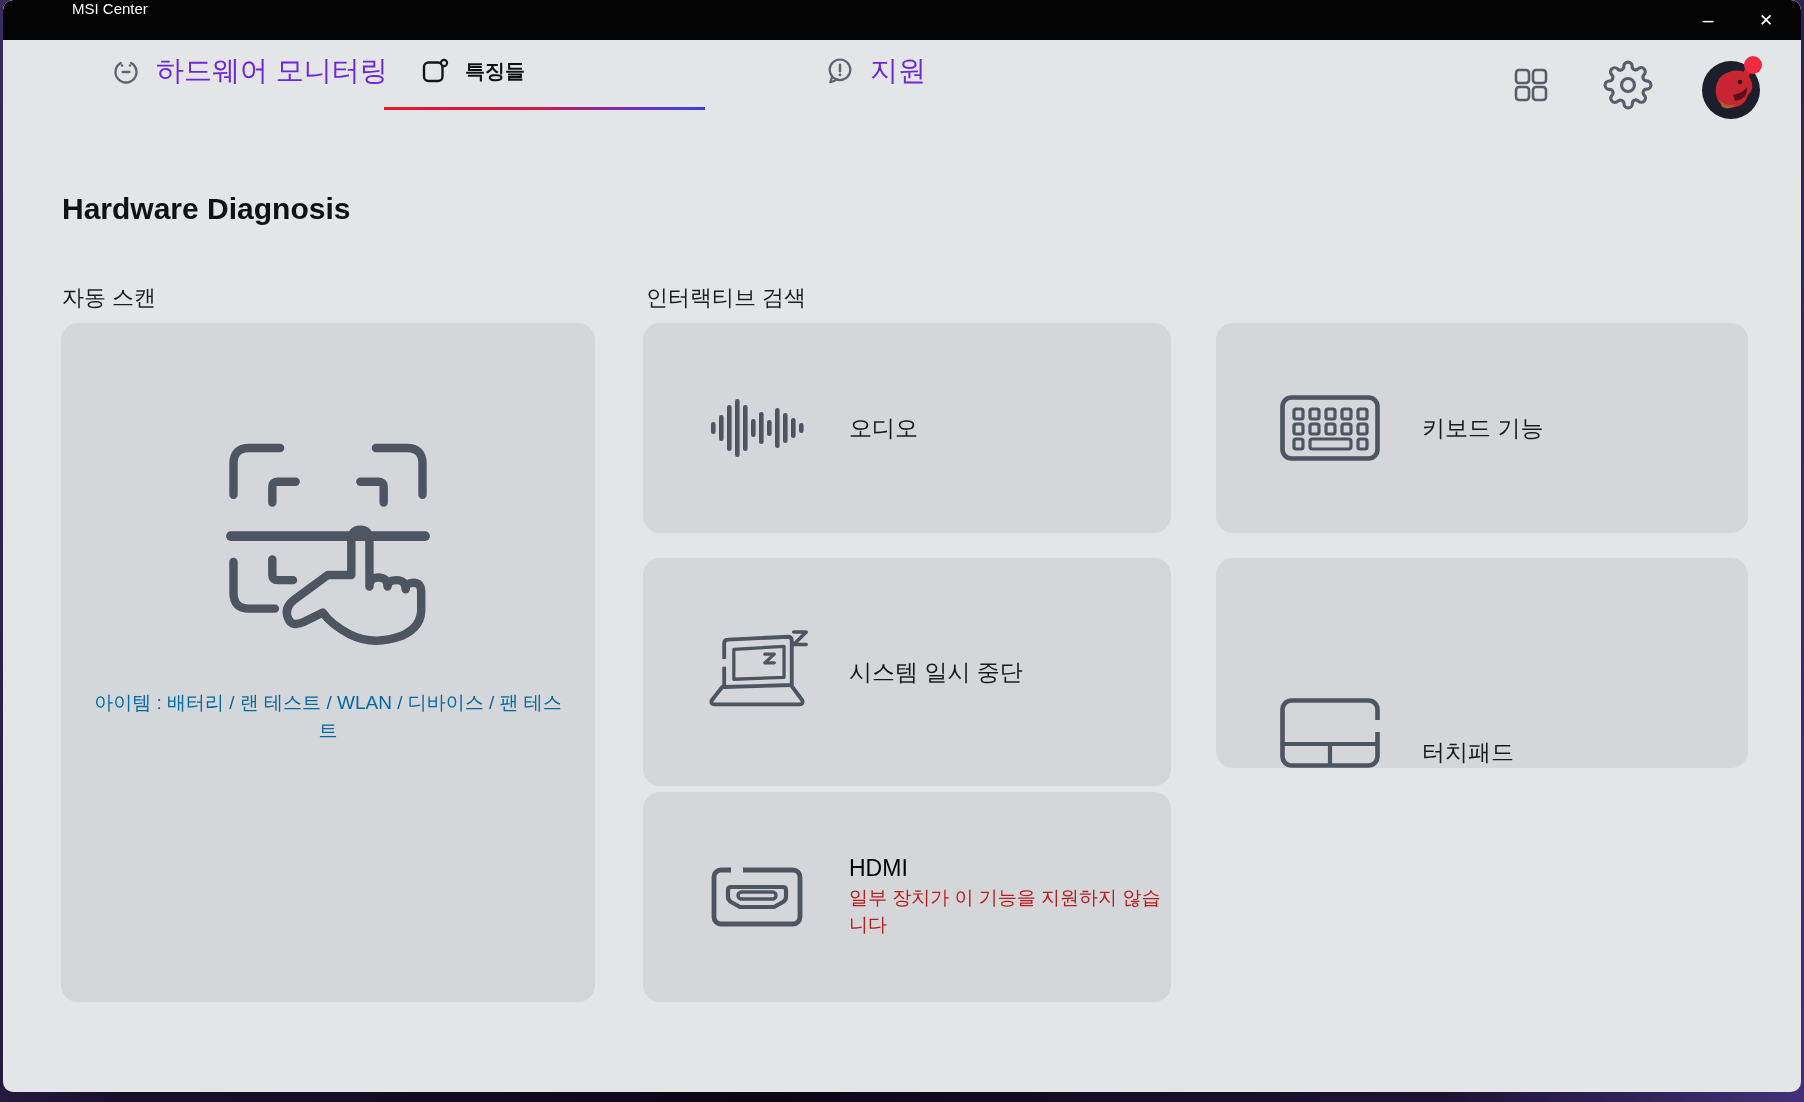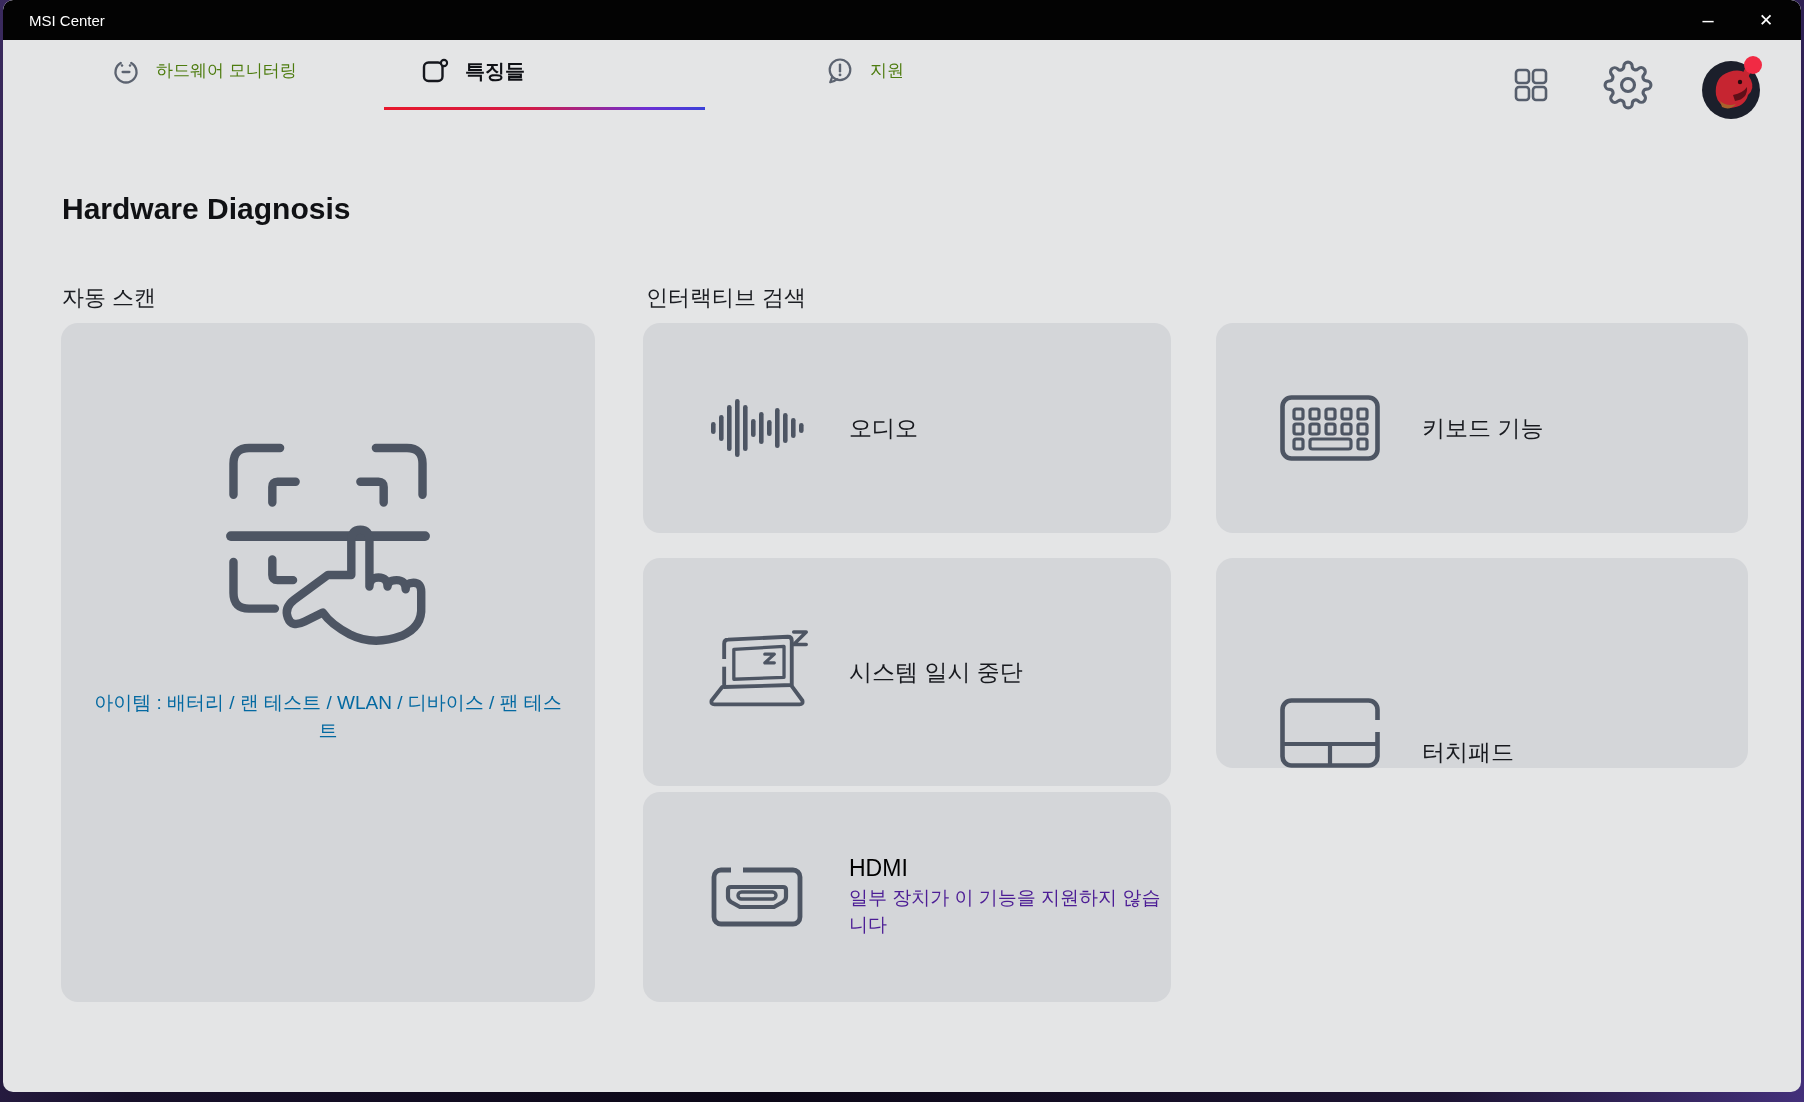--- a/index.html
+++ b/index.html
@@ -12,35 +12,35 @@
   }
   .window{
     position:absolute; left:3px; right:3px; top:0; bottom:10px;
     border-radius:10px; background:#e4e5e6; overflow:hidden;
   }
 
   
   .titlebar{
     position:absolute; left:0; right:0; top:0; height:40px;
     background:#030303; border-radius:10px 10px 0 0;
-    display:flex; align-items:center;
+    display:flex; align-items:flex-start;padding-left:43px;
   }
   .titlebar-title{ color:#ffffff; font-size:15px; margin-left:26px; }
   .win-controls{ position:absolute; right:6px; top:0; height:40px; display:flex; }
   .win-btn{
     width:58px; height:40px; display:flex; align-items:center; justify-content:center;
     color:#ffffff; font-size:17px; background:transparent; border:none;
   }
   .win-btn.min{ font-size:20px; }
 
   
   .tab{
     position:absolute; top:46px; height:64px;
     display:flex; align-items:flex-start; padding-top:10px; gap:15px;
-    color:#4d7c0f; font-size:17px;
+    color:#6d28d9; font-size:28px;
   }
   .tab .t-icon{ width:30px; height:30px; flex:none; }
   .tab span{ line-height:30px; }
   .tab.active{ color:#0f1116; font-weight:700; font-size:20px; }
   .tab.active .underline{
     position:absolute; left:0; right:0; bottom:0; height:3px;
     background:linear-gradient(90deg,#e8182c 0%,#d31a45 45%,#6c2fd4 82%,#3a41d9 100%);
   }
   #tab-hw{ left:108px; }
   #tab-feat{ left:381px; width:321px; padding-left:36px; }
@@ -69,21 +69,21 @@
   .feature-card{ display:flex; align-items:center; padding:0 30px 0 58px; }
   #card-audio   { left:640px;  top:323px; width:528px; height:210px; }
   #card-keyboard{ left:1213px; top:323px; width:532px; height:210px; }
   #card-suspend { left:640px;  top:558px; width:528px; height:228px; }
   #card-touchpad{ left:1213px; top:558px; width:532px; height:210px;align-items:flex-end; }
   #card-hdmi    { left:640px;  top:792px; width:528px; height:210px; }
   .icon-box{ width:112px; flex:none; display:flex; justify-content:center; align-items:center; }
   .feature-label{ margin-left:36px; font-size:23px; color:#17191e; }
   .feature-text{ margin-left:36px; }
   .feature-title{ font-size:23px; color:#000000; }
-  .feature-note{ width:330px; margin-top:3px; font-size:19px; line-height:1.4; color:#4c1d95; }
+  .feature-note{ width:330px; margin-top:3px; font-size:19px; line-height:1.4; color:#b91c1c; }
 
   svg{ display:block; }
 </style>
 </head>
 <body>
 
 <div class="screen">
   <div class="window">
 
     <div class="titlebar">

